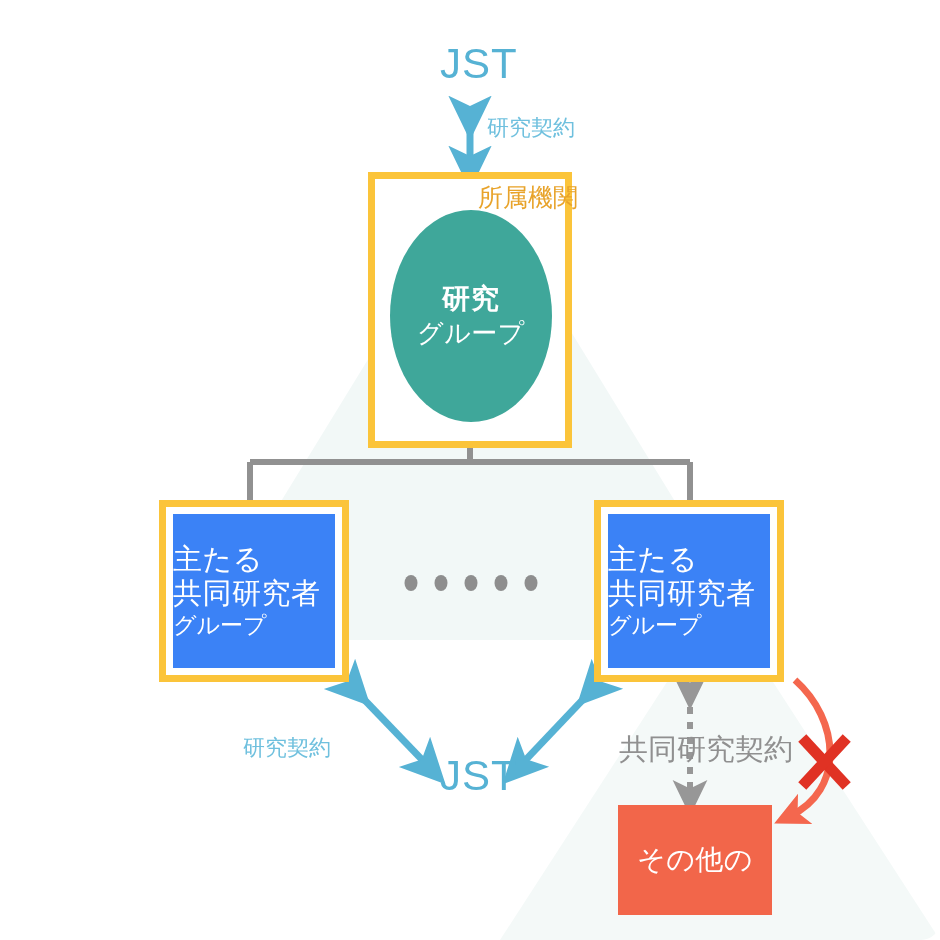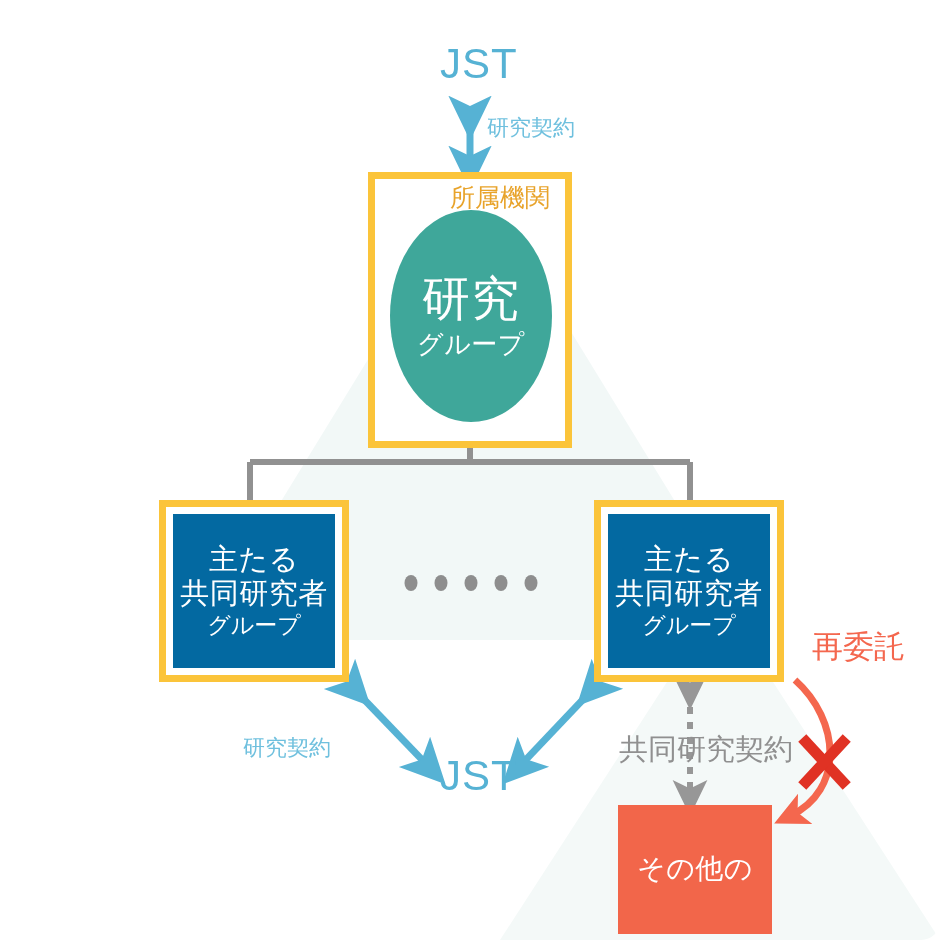--- a/index.html
+++ b/index.html
@@ -45,40 +45,39 @@
     border-radius: 50%;
     display: flex;
     flex-direction: column;
     align-items: center;
     justify-content: center;
     color: #ffffff;
     z-index: 4;
     box-sizing: border-box;
   }
   .ellipse .big {
-    font-size: 48px;
-    font-weight: normal;
+    font-size: 28px;
+    font-weight: bold;
     line-height: 1.12;
     letter-spacing: 1px;
   }
   .ellipse .small {
     font-size: 26px;
     font-weight: normal;
     line-height: 1.2;
     margin-top: 4px;
     letter-spacing: 0.5px;
   }
 
   
   .bluebox {
     position: absolute;
-    background: #0369a1;
+    background: #3b82f6;
     display: flex;
     flex-direction: column;
-    align-items: center;
     justify-content: center;
     color: #ffffff;
     z-index: 4;
     box-sizing: border-box;
   }
   .bluebox .big {
     font-size: 29px;
     line-height: 1.18;
     letter-spacing: 0.5px;
   }
@@ -201,21 +200,21 @@
       <ellipse cx="531" cy="583" rx="6.5" ry="8"></ellipse>
     </g>
   </svg>
 
   <div class="label label-jst-top" style="left:440px; top:40px;">JST</div>
 
   <div class="label label-blue" style="left:487px; top:113px;">研究契約</div>
 
   <div class="frame" style="left:368px; top:172px; width:204px; height:276px;"></div>
 
-  <div class="label label-orange-inst" style="left:450px; top:181px;">所属機関</div>
+  <div class="label label-orange-inst" style="left:478px; top:181px;">所属機関</div>
 
   <div class="ellipse" style="left:390px; top:210px; width:162px; height:212px;">
     <div class="big">研究</div>
     <div class="small">グループ</div>
   </div>
 
   <div class="frame" style="left:159px; top:500px; width:190px; height:182px;"></div>
 
   <div class="bluebox" style="left:173px; top:514px; width:162px; height:154px;">
     <div class="big">主たる</div>
@@ -230,19 +229,18 @@
     <div class="big">共同研究者</div>
     <div class="small">グループ</div>
   </div>
 
   <div class="label label-blue" style="left:243px; top:733px;">研究契約</div>
 
   <div class="label label-jst-bottom" style="left:440px; top:752px;">JST</div>
 
   <div class="label label-gray" style="left:598px; top:730px;margin-left:21px;">共同研究契約</div>
 
-  <div class="label label-red" style="left:812px; top:626px;">再委託</div>
-
-  <div class="redbox" style="left:618px; top:805px; width:154px; height:129px;">
+
+  <div class="redbox" style="left:618px; top:805px; width:154px; height:110px;">
     <div class="big">その他の</div>
   </div>
 
 </div>
 
 </body></html>

